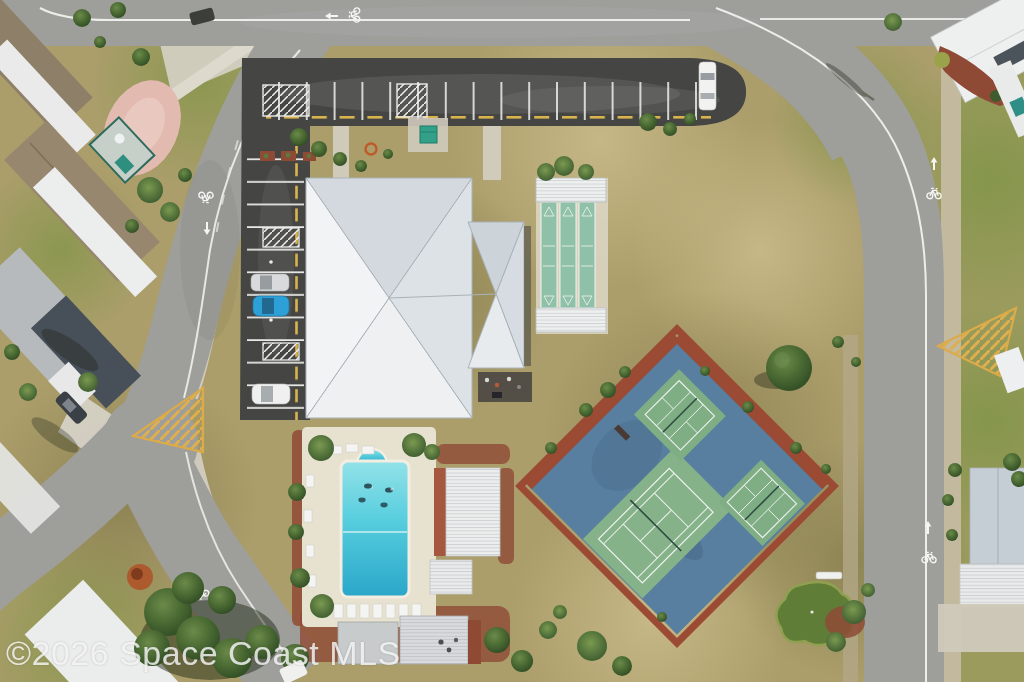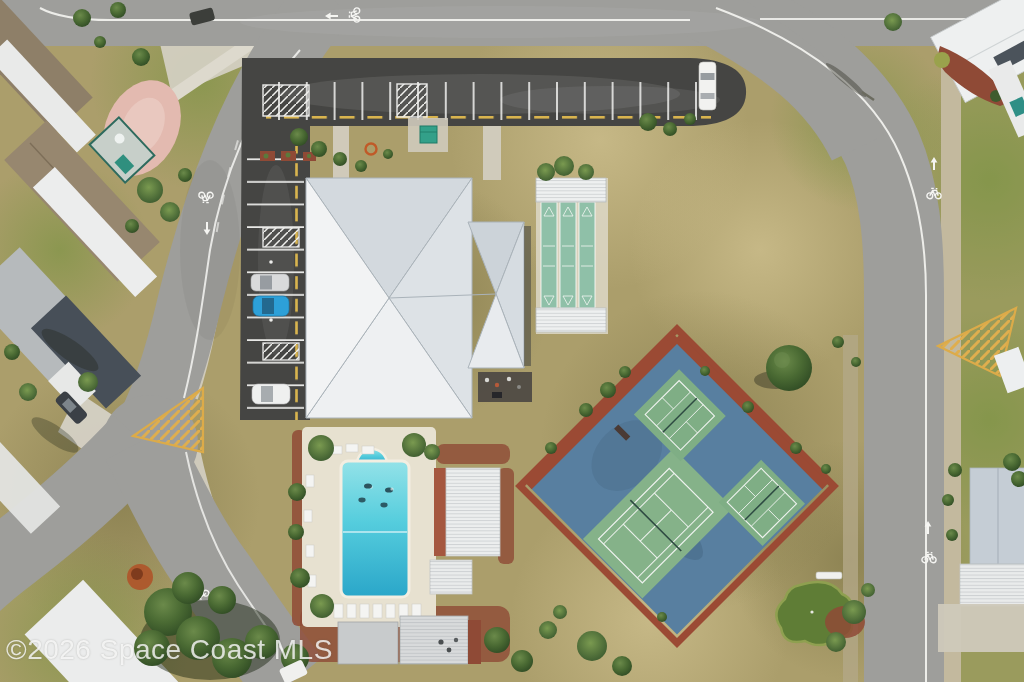--- a/index.html
+++ b/index.html
@@ -1,19 +1,19 @@
 <!DOCTYPE html>
 <html><head>
 <meta charset="utf-8">
 <style>
   html,body{margin:0;padding:0;background:#222;}
   .scene{position:relative;width:1024px;height:682px;overflow:hidden;background:#ab9e6b;
          font-family:"Liberation Sans",sans-serif;}
   .scene svg{position:absolute;left:0;top:0;display:block;}
-  .watermark{position:absolute;left:6px;top:634px;font-size:28px;font-weight:500;
+  .watermark{position:absolute;left:6px;top:634px;font-size:34px;font-weight:500;
              color:rgba(255,255,255,0.78);letter-spacing:0.5px;
              text-shadow:0 0 2px rgba(90,90,80,0.35);user-select:none;}
 </style>
 </head>
 <body>
 
 <div class="scene">
 <svg width="1024" height="682" viewBox="0 0 1024 682" xmlns="http://www.w3.org/2000/svg">
   <defs>
     <radialGradient id="gTree" cx="40%" cy="35%" r="75%">

